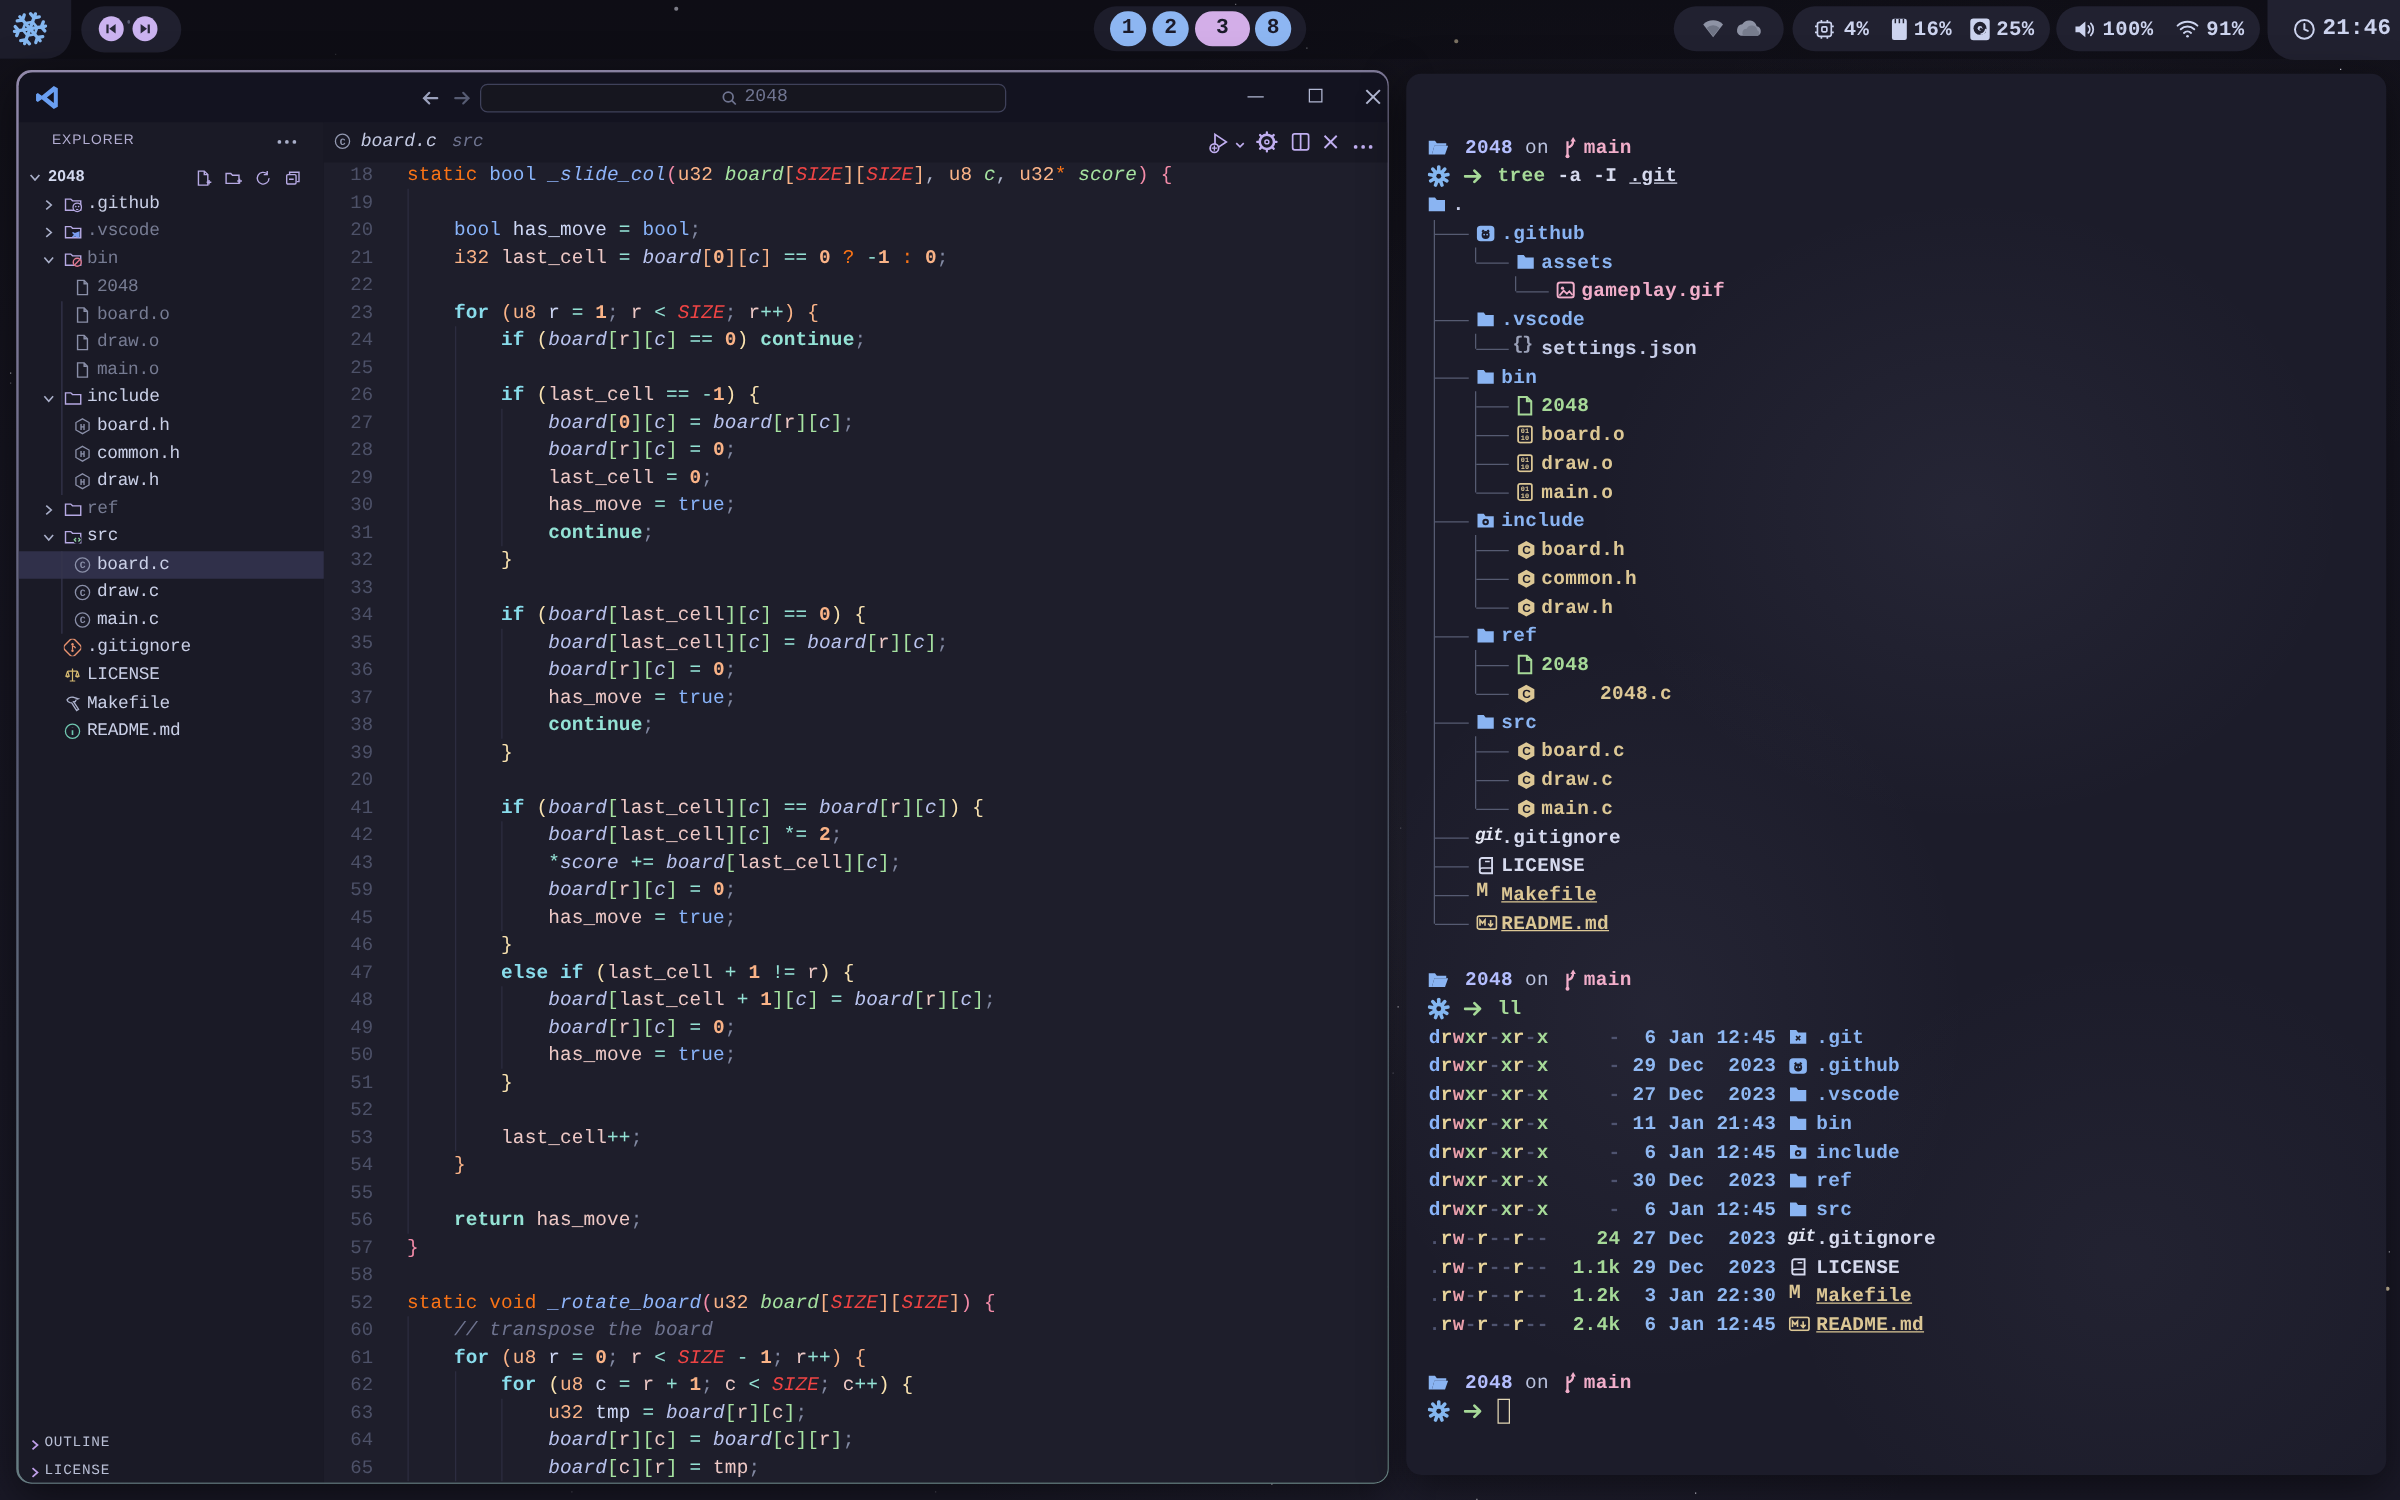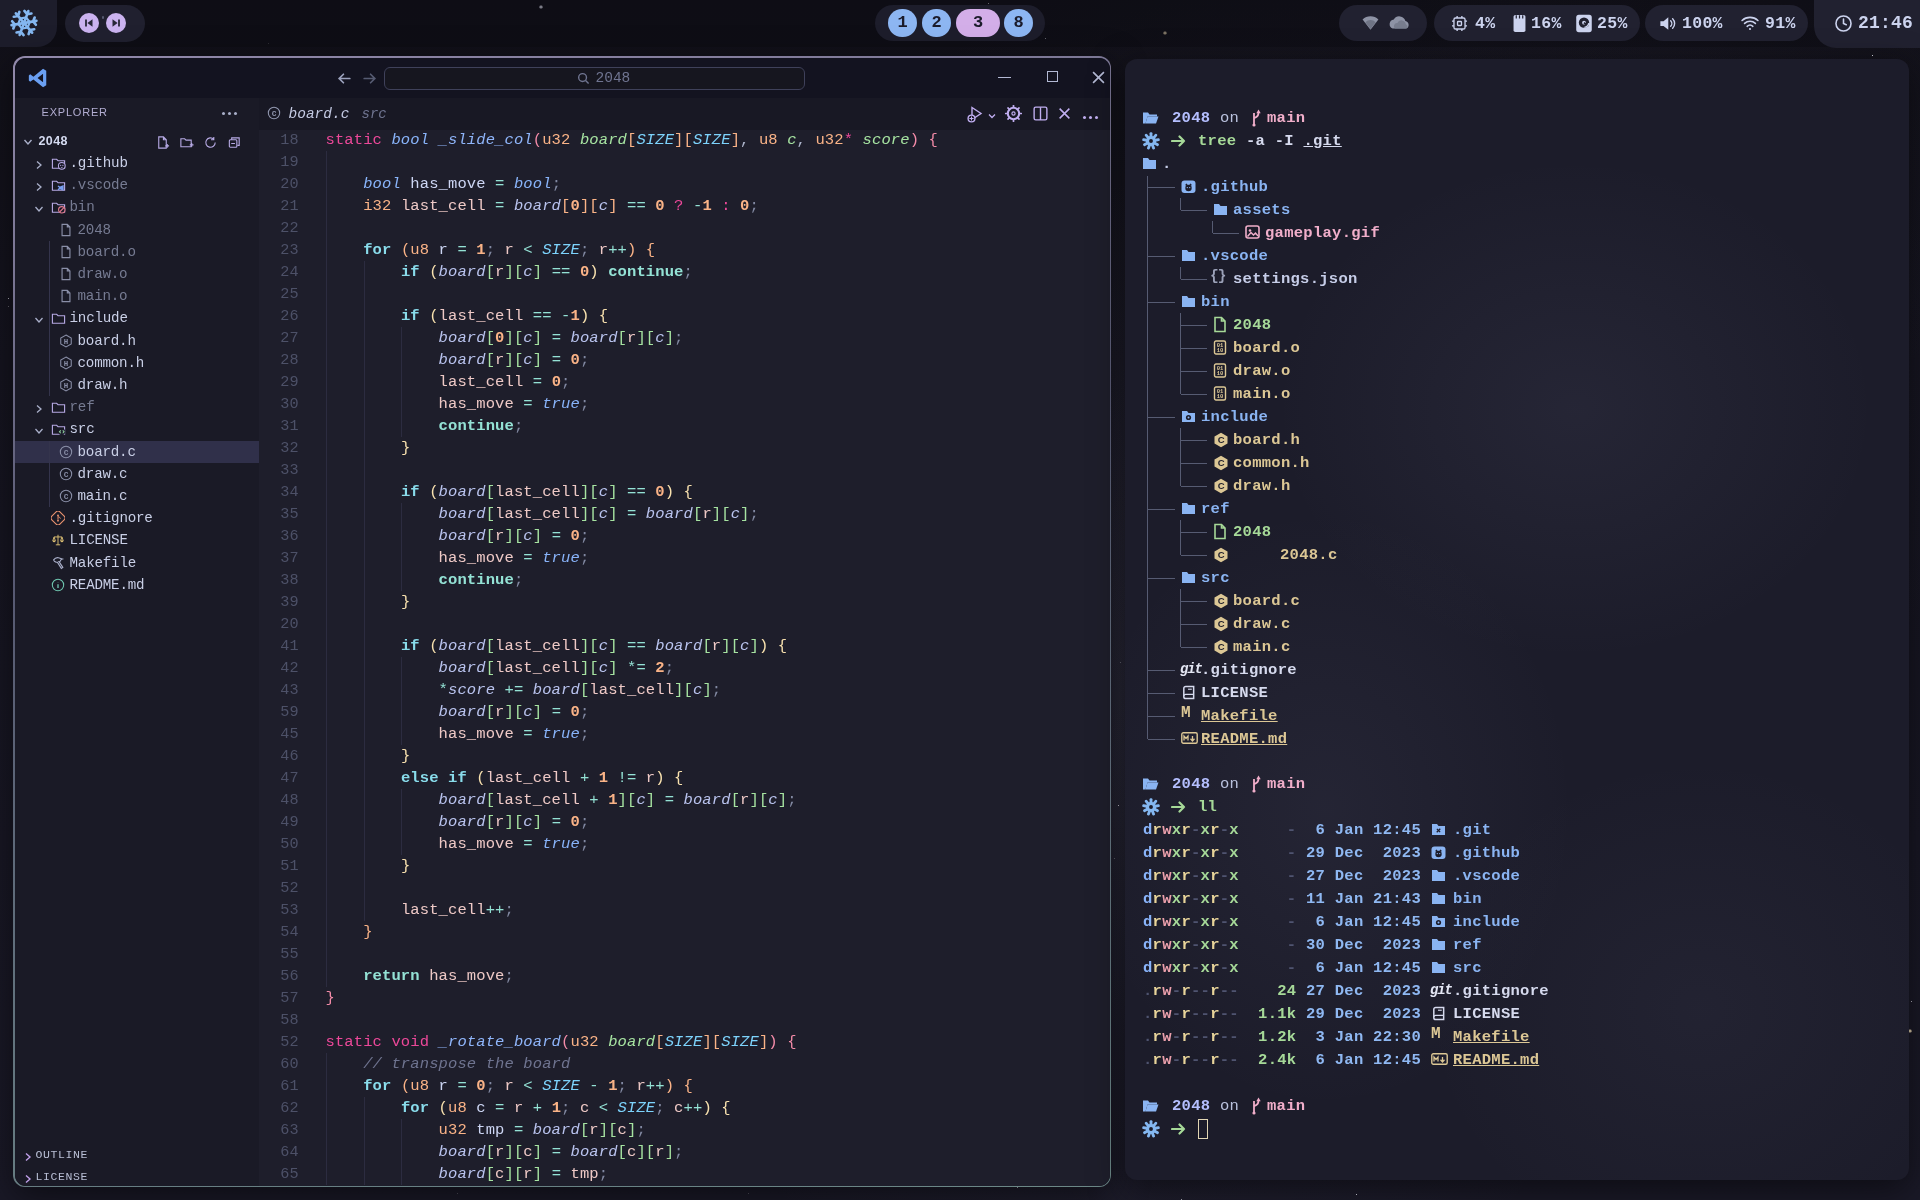--- a/index.html
+++ b/index.html
@@ -7,26 +7,26 @@
 .mono{font-family:"Liberation Mono",monospace}
 #wall{position:absolute;inset:0;background:
  radial-gradient(900px 700px at 1350px 420px, rgba(120,120,160,0.10), rgba(0,0,0,0) 70%),
  radial-gradient(700px 900px at 1150px 800px, rgba(130,130,170,0.09), rgba(0,0,0,0) 70%),
  radial-gradient(500px 400px at 1700px 150px, rgba(110,110,150,0.05), rgba(0,0,0,0) 70%),
  linear-gradient(180deg,#111018 0%,#15141f 30%,#181724 70%,#1a1927 100%)}
 .star,.star2{position:absolute;background:transparent}
 .term-line{position:absolute;left:1143px;font-family:"Liberation Mono",monospace;font-size:15.5px;font-weight:bold;letter-spacing:0.28px;white-space:pre;color:#c6cde8;line-height:23px}
 .code-line{position:absolute;left:325px;font-family:"Liberation Mono",monospace;font-size:15.5px;letter-spacing:0.12px;white-space:pre;color:#cdd6f4;line-height:22px}
 .lnum{position:absolute;font-family:"Liberation Mono",monospace;font-size:15.2px;color:#4d5168;line-height:22px;width:40px;text-align:right}
-.kw{color:#ec4899}.ctl{color:#89dceb;font-weight:bold}.flow{color:#94e2d5;font-weight:bold}
-.typ{color:#fab387}.boo{color:#89b4fa;font-style:italic}.fn{color:#8fb5fa;font-style:italic}
+.kw{color:#f97316}.ctl{color:#89dceb;font-weight:bold}.flow{color:#94e2d5;font-weight:bold}
+.typ{color:#fab387}.boo{color:#89b4fa;}.fn{color:#8fb5fa;font-style:italic}
 .pd{color:#a6e3a1;font-style:italic}.pu{color:#b9c3ee;font-style:italic}
 .vd{color:#cdd6f4}.vu{color:#eec9c6}.op{color:#94e2d5}.num{color:#fab387;font-weight:bold}
 .pn{color:#8289a2}.cma{color:#aeb5cc}.b1{color:#f38ba8}.b2{color:#fab387}.b3{color:#f9e2af}.b4{color:#a6e3a1}
-.mac{color:#7dd3fc;font-style:italic}.cm{color:#6f7490;font-style:italic}
+.mac{color:#ef4444;font-style:italic}.cm{color:#6f7490;font-style:italic}
 </style></head><body>
 <div id="wall"></div>
 <div class="abs" style="left:1100px;top:350px;width:40px;height:700px;background:radial-gradient(closest-side,rgba(160,160,190,0.07),rgba(0,0,0,0))"></div>
 <div class="star" style="left:0;top:0;width:1px;height:1px;box-shadow:663px 308px 0 0 rgba(235,235,245,0.7),1333px 98px 0 0 rgba(235,235,245,0.25),1681px 1097px 0 0 rgba(235,235,245,0.25),748px 1193px 0 0 rgba(235,235,245,0.25),1863px 1039px 0 0 rgba(235,235,245,0.35),76px 176px 0 0 rgba(235,235,245,0.7),856px 143px 0 0 rgba(235,235,245,0.35),185px 1128px 0 0 rgba(235,235,245,0.7),121px 1158px 0 0 rgba(235,235,245,0.25),457px 1193px 0 0 rgba(235,235,245,0.25),1181px 1199px 0 0 rgba(235,235,245,0.7),101px 452px 0 0 rgba(235,235,245,0.25),1140px 272px 0 0 rgba(235,235,245,0.5),858px 295px 0 0 rgba(235,235,245,0.9),241px 1169px 0 0 rgba(235,235,245,0.5),1147px 370px 0 0 rgba(235,235,245,0.25),1191px 1169px 0 0 rgba(235,235,245,0.35),762px 199px 0 0 rgba(235,235,245,0.9),1458px 128px 0 0 rgba(235,235,245,0.9),122px 421px 0 0 rgba(235,235,245,0.7),1393px 1088px 0 0 rgba(235,235,245,0.7),1591px 643px 0 0 rgba(235,235,245,0.7),1199px 928px 0 0 rgba(235,235,245,0.5),613px 508px 0 0 rgba(235,235,245,0.35),1431px 499px 0 0 rgba(235,235,245,0.25),1176px 614px 0 0 rgba(235,235,245,0.9),1013px 703px 0 0 rgba(235,235,245,0.7),589px 149px 0 0 rgba(235,235,245,0.25),1048px 856px 0 0 rgba(235,235,245,0.35),1550px 700px 0 0 rgba(235,235,245,0.35),1911px 1001px 0 0 rgba(235,235,245,0.7),80px 158px 0 0 rgba(235,235,245,0.9),1173px 642px 0 0 rgba(235,235,245,0.5),1423px 717px 0 0 rgba(235,235,245,0.9),1017px 1187px 0 0 rgba(235,235,245,0.7),140px 191px 0 0 rgba(235,235,245,0.5),970px 133px 0 0 rgba(235,235,245,0.25),1497px 634px 0 0 rgba(235,235,245,0.9),1395px 912px 0 0 rgba(235,235,245,0.5),1467px 790px 0 0 rgba(235,235,245,0.5),46px 945px 0 0 rgba(235,235,245,0.5),344px 239px 0 0 rgba(235,235,245,0.7),120px 446px 0 0 rgba(235,235,245,0.5),264px 507px 0 0 rgba(235,235,245,0.7),800px 1016px 0 0 rgba(235,235,245,0.25),340px 919px 0 0 rgba(235,235,245,0.7),1125px 569px 0 0 rgba(235,235,245,0.35),1677px 881px 0 0 rgba(235,235,245,0.9),570px 850px 0 0 rgba(235,235,245,0.5),1398px 779px 0 0 rgba(235,235,245,0.35),309px 169px 0 0 rgba(235,235,245,0.35),309px 475px 0 0 rgba(235,235,245,0.35),24px 993px 0 0 rgba(235,235,245,0.9),373px 538px 0 0 rgba(235,235,245,0.5),8px 298px 0 0 rgba(235,235,245,0.7),1094px 756px 0 0 rgba(235,235,245,0.9),1159px 652px 0 0 rgba(235,235,245,0.35),1414px 1055px 0 0 rgba(235,235,245,0.9),1341px 110px 0 0 rgba(235,235,245,0.7),1842px 1145px 0 0 rgba(235,235,245,0.7),815px 817px 0 0 rgba(235,235,245,0.7),212px 986px 0 0 rgba(235,235,245,0.7),127px 390px 0 0 rgba(235,235,245,0.25),427px 902px 0 0 rgba(235,235,245,0.35),225px 696px 0 0 rgba(235,235,245,0.9),107px 209px 0 0 rgba(235,235,245,0.25),1160px 309px 0 0 rgba(235,235,245,0.9),207px 744px 0 0 rgba(235,235,245,0.9),52px 144px 0 0 rgba(235,235,245,0.35),1257px 770px 0 0 rgba(235,235,245,0.35),1299px 516px 0 0 rgba(235,235,245,0.5),1233px 745px 0 0 rgba(235,235,245,0.7),251px 236px 0 0 rgba(235,235,245,0.7),954px 983px 0 0 rgba(235,235,245,0.7),638px 175px 0 0 rgba(235,235,245,0.35),209px 701px 0 0 rgba(235,235,245,0.5),980px 330px 0 0 rgba(235,235,245,0.9),47px 420px 0 0 rgba(235,235,245,0.9),740px 300px 0 0 rgba(235,235,245,0.9),1872px 55px 0 0 rgba(235,235,245,0.9),610px 186px 0 0 rgba(235,235,245,0.5),1061px 751px 0 0 rgba(235,235,245,0.35),728px 456px 0 0 rgba(235,235,245,0.9),1109px 1029px 0 0 rgba(235,235,245,0.5),1303px 456px 0 0 rgba(235,235,245,0.9),1661px 399px 0 0 rgba(235,235,245,0.35),1675px 820px 0 0 rgba(235,235,245,0.35),409px 1060px 0 0 rgba(235,235,245,0.7),728px 59px 0 0 rgba(235,235,245,0.25),1618px 572px 0 0 rgba(235,235,245,0.7),530px 396px 0 0 rgba(235,235,245,0.9),705px 915px 0 0 rgba(235,235,245,0.5),746px 164px 0 0 rgba(235,235,245,0.35),209px 464px 0 0 rgba(235,235,245,0.7),402px 691px 0 0 rgba(235,235,245,0.35),988px 3px 0 0 rgba(235,235,245,0.7),1862px 704px 0 0 rgba(235,235,245,0.25),1709px 245px 0 0 rgba(235,235,245,0.7),1602px 408px 0 0 rgba(235,235,245,0.7),1820px 365px 0 0 rgba(235,235,245,0.7),1616px 680px 0 0 rgba(235,235,245,0.25),1640px 810px 0 0 rgba(235,235,245,0.7),822px 173px 0 0 rgba(235,235,245,0.35),348px 260px 0 0 rgba(235,235,245,0.25),309px 953px 0 0 rgba(235,235,245,0.35),1252px 971px 0 0 rgba(235,235,245,0.5),319px 1123px 0 0 rgba(235,235,245,0.9),268px 43px 0 0 rgba(235,235,245,0.25),1637px 210px 0 0 rgba(235,235,245,0.9),1534px 285px 0 0 rgba(235,235,245,0.7),1785px 398px 0 0 rgba(235,235,245,0.35),57px 515px 0 0 rgba(235,235,245,0.35),599px 1026px 0 0 rgba(235,235,245,0.35),1564px 667px 0 0 rgba(235,235,245,0.5),1114px 858px 0 0 rgba(235,235,245,0.35),124px 724px 0 0 rgba(235,235,245,0.7),1356px 1194px 0 0 rgba(235,235,245,0.9),861px 1027px 0 0 rgba(235,235,245,0.35),1089px 310px 0 0 rgba(235,235,245,0.9),1045px 38px 0 0 rgba(235,235,245,0.7),1590px 375px 0 0 rgba(235,235,245,0.9),8px 306px 0 0 rgba(235,235,245,0.35),289px 969px 0 0 rgba(235,235,245,0.9),1485px 246px 0 0 rgba(235,235,245,0.9),126px 667px 0 0 rgba(235,235,245,0.9),1086px 1137px 0 0 rgba(235,235,245,0.7),1606px 217px 0 0 rgba(235,235,245,0.9),116px 508px 0 0 rgba(235,235,245,0.35),567px 86px 0 0 rgba(235,235,245,0.25),1039px 926px 0 0 rgba(235,235,245,0.9),57px 129px 0 0 rgba(235,235,245,0.7),666px 1035px 0 0 rgba(235,235,245,0.9),1048px 408px 0 0 rgba(235,235,245,0.5),926px 1040px 0 0 rgba(235,235,245,0.9),1653px 979px 0 0 rgba(235,235,245,0.9),507px 1071px 0 0 rgba(235,235,245,0.5),1889px 1145px 0 0 rgba(235,235,245,0.35),1720px 916px 0 0 rgba(235,235,245,0.35),853px 249px 0 0 rgba(235,235,245,0.7),905px 647px 0 0 rgba(235,235,245,0.25),1374px 492px 0 0 rgba(235,235,245,0.7),149px 435px 0 0 rgba(235,235,245,0.5),1605px 250px 0 0 rgba(235,235,245,0.35),1466px 749px 0 0 rgba(235,235,245,0.35),518px 281px 0 0 rgba(235,235,245,0.7),449px 192px 0 0 rgba(235,235,245,0.7),1812px 997px 0 0 rgba(235,235,245,0.35),1367px 458px 0 0 rgba(235,235,245,0.35),1446px 883px 0 0 rgba(235,235,245,0.9),827px 694px 0 0 rgba(235,235,245,0.7),400px 730px 0 0 rgba(235,235,245,0.5),188px 749px 0 0 rgba(235,235,245,0.25),692px 1134px 0 0 rgba(235,235,245,0.7),902px 37px 0 0 rgba(235,235,245,0.7),678px 1059px 0 0 rgba(235,235,245,0.9),605px 1049px 0 0 rgba(235,235,245,0.25),231px 468px 0 0 rgba(235,235,245,0.25),172px 543px 0 0 rgba(235,235,245,0.5),81px 371px 0 0 rgba(235,235,245,0.5),1547px 265px 0 0 rgba(235,235,245,0.7),1739px 529px 0 0 rgba(235,235,245,0.7),305px 1098px 0 0 rgba(235,235,245,0.9),1168px 1012px 0 0 rgba(235,235,245,0.5),183px 571px 0 0 rgba(235,235,245,0.25),1637px 375px 0 0 rgba(235,235,245,0.7),1833px 148px 0 0 rgba(235,235,245,0.5),34px 181px 0 0 rgba(235,235,245,0.5),171px 455px 0 0 rgba(235,235,245,0.25),541px 249px 0 0 rgba(235,235,245,0.7),23px 694px 0 0 rgba(235,235,245,0.9),855px 548px 0 0 rgba(235,235,245,0.9),264px 88px 0 0 rgba(235,235,245,0.9),1453px 488px 0 0 rgba(235,235,245,0.25),330px 536px 0 0 rgba(235,235,245,0.25),370px 413px 0 0 rgba(235,235,245,0.5),1287px 624px 0 0 rgba(235,235,245,0.9),1555px 421px 0 0 rgba(235,235,245,0.5),912px 1024px 0 0 rgba(235,235,245,0.35),554px 710px 0 0 rgba(235,235,245,0.25),512px 75px 0 0 rgba(235,235,245,0.25),37px 1035px 0 0 rgba(235,235,245,0.9),388px 1053px 0 0 rgba(235,235,245,0.7),503px 915px 0 0 rgba(235,235,245,0.25),1348px 885px 0 0 rgba(235,235,245,0.7),1118px 805px 0 0 rgba(235,235,245,0.9),630px 440px 0 0 rgba(235,235,245,0.35),701px 406px 0 0 rgba(235,235,245,0.35),828px 711px 0 0 rgba(235,235,245,0.25),1714px 265px 0 0 rgba(235,235,245,0.25),144px 523px 0 0 rgba(235,235,245,0.7),334px 113px 0 0 rgba(235,235,245,0.25),1362px 780px 0 0 rgba(235,235,245,0.9),1373px 577px 0 0 rgba(235,235,245,0.9),496px 600px 0 0 rgba(235,235,245,0.25),940px 379px 0 0 rgba(235,235,245,0.35),550px 913px 0 0 rgba(235,235,245,0.25),539px 745px 0 0 rgba(235,235,245,0.5),1120px 662px 0 0 rgba(235,235,245,0.35),70px 633px 0 0 rgba(235,235,245,0.35),730px 374px 0 0 rgba(235,235,245,0.25),686px 781px 0 0 rgba(235,235,245,0.25),972px 571px 0 0 rgba(235,235,245,0.9),1343px 411px 0 0 rgba(235,235,245,0.35),1033px 10px 0 0 rgba(235,235,245,0.25),541px 183px 0 0 rgba(235,235,245,0.35),818px 85px 0 0 rgba(235,235,245,0.7),46px 613px 0 0 rgba(235,235,245,0.5),1289px 476px 0 0 rgba(235,235,245,0.25),1199px 1083px 0 0 rgba(235,235,245,0.35),1346px 797px 0 0 rgba(235,235,245,0.5)"></div>
 <div class="star2" style="left:0;top:0;width:1.6px;height:1.6px;border-radius:50%;box-shadow:1475px 1012px 0 0.6px rgba(250,240,210,0.95),581px 296px 0 0.6px rgba(250,240,210,0.95),1689px 1050px 0 0.6px rgba(250,230,190,0.85),879px 1035px 0 0.6px rgba(250,240,210,0.95),1863px 1072px 0 0.6px rgba(250,230,190,0.85),1164px 32px 0 0.6px rgba(250,230,190,0.85),1196px 470px 0 0.6px rgba(250,240,210,0.95),63px 85px 0 0.6px rgba(250,240,210,0.95),1304px 738px 0 0.6px rgba(250,240,210,0.95),771px 924px 0 0.6px rgba(250,230,190,0.85),103px 38px 0 0.6px rgba(250,230,190,0.85),1088px 500px 0 0.6px rgba(240,240,255,0.9),540px 6px 0 0.6px rgba(240,240,255,0.9),1633px 143px 0 0.6px rgba(250,230,190,0.85),1909px 1030px 0 0.6px rgba(250,230,190,0.85),188px 1077px 0 0.6px rgba(250,240,210,0.95),1527px 970px 0 0.6px rgba(240,240,255,0.9),1657px 152px 0 0.6px rgba(240,240,255,0.9),480px 420px 0 0.6px rgba(250,240,210,0.95),1515px 942px 0 0.6px rgba(240,240,255,0.9),1731px 783px 0 0.6px rgba(250,240,210,0.95),981px 588px 0 0.6px rgba(250,240,210,0.95),1263px 406px 0 0.6px rgba(250,240,210,0.95),1228px 301px 0 0.6px rgba(240,240,255,0.9),520px 623px 0 0.6px rgba(250,230,190,0.85),1162px 273px 0 0.6px rgba(250,240,210,0.95)"></div>
 <div class="abs" style="left:0;top:0;width:1920px;height:47px;background:rgba(10,10,17,0.45)"></div>
 <div class="abs" style="left:0;top:0;width:57px;height:47px;background:#1d1d2b;border-radius:0 0 20px 0"></div>
 <svg class="abs" style="left:8px;top:7px;transform:rotate(20deg)" width="32" height="32" viewBox="0 0 24 24">
 <g stroke="#84b7f0" stroke-width="2" stroke-linecap="round" fill="none">
 <path d="M12 2.5 V21.5 M12 5 L9.2 3.4 M12 5 L14.8 3.4 M12 19 L9.2 20.6 M12 19 L14.8 20.6"></path>

